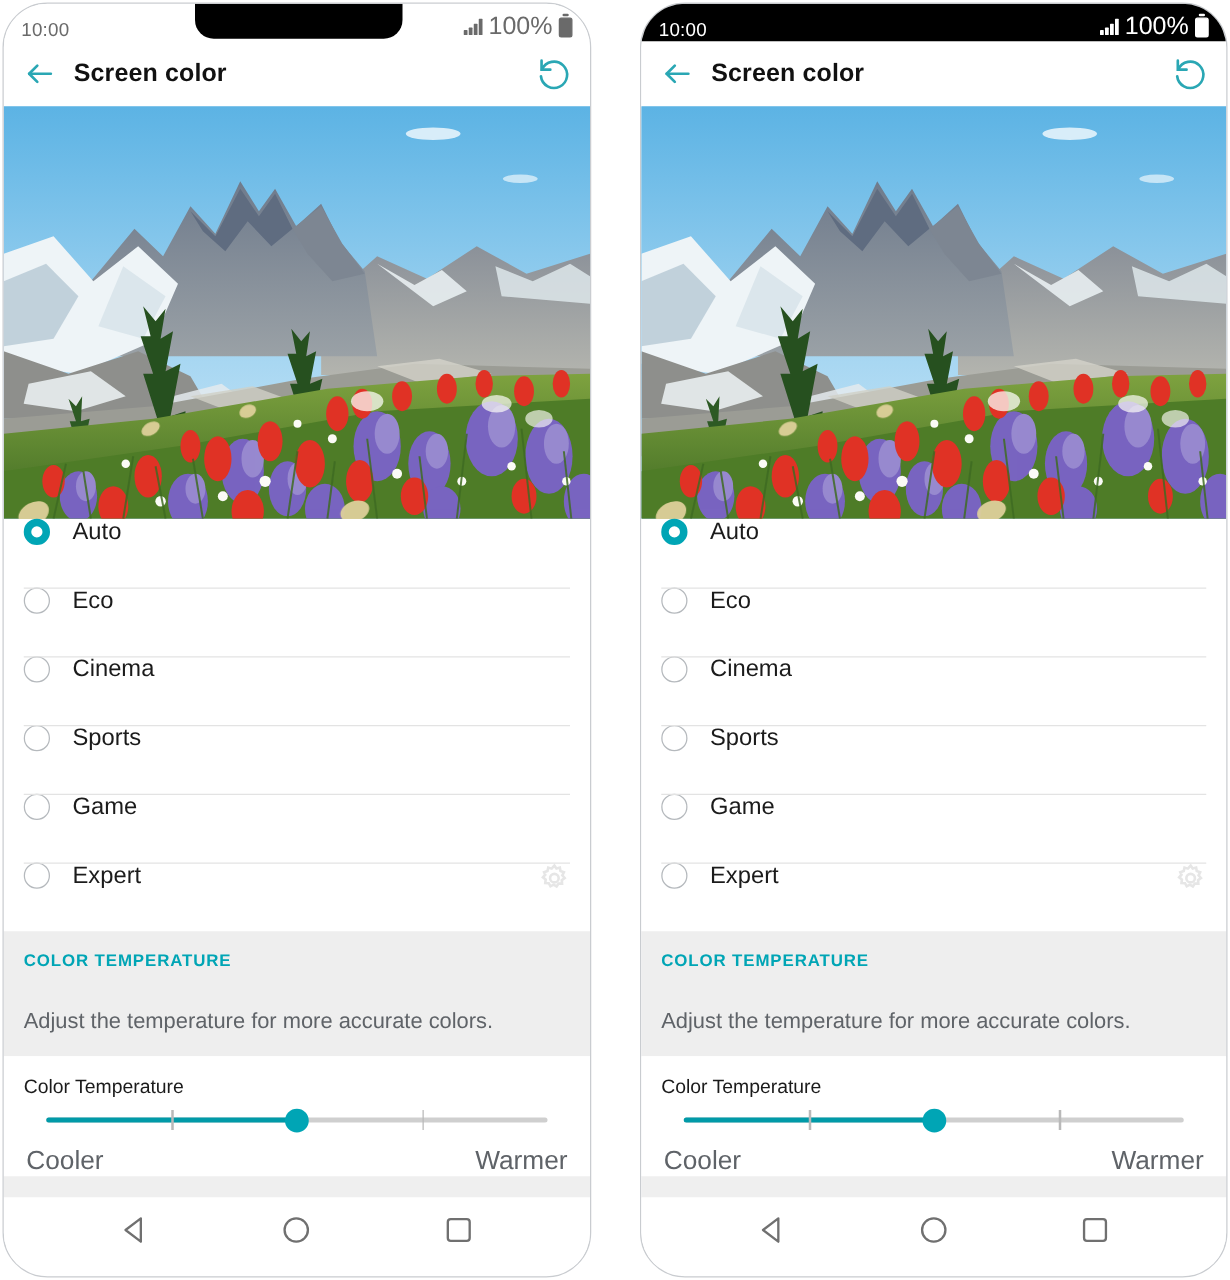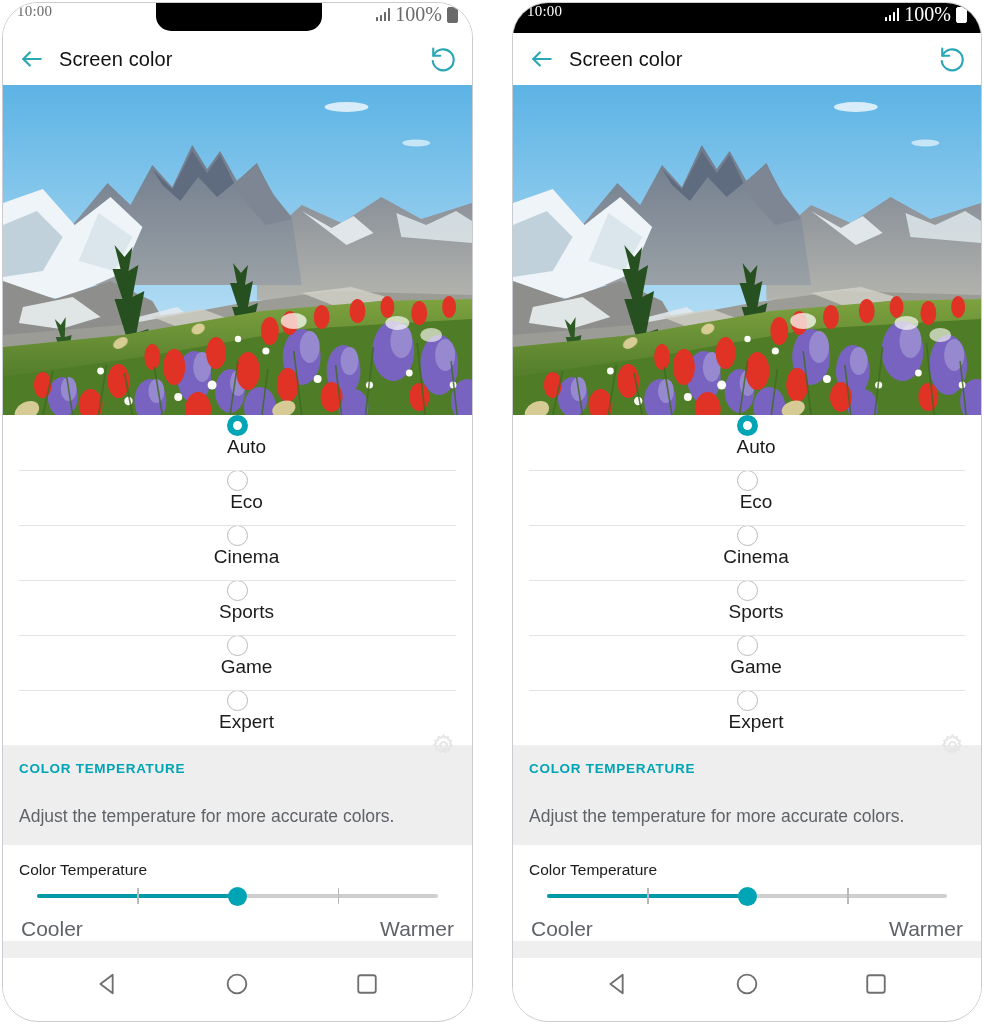--- a/index.html
+++ b/index.html
@@ -6,22 +6,22 @@
   body{width:984px;height:1024px;font-family:"Liberation Sans",sans-serif;overflow:hidden;}
   .stage{position:relative;width:984px;height:1024px;}
 
   
   .phone{position:absolute;top:2px;height:1020px;background:#ffffff;
          border:1px solid #c9ccd0;border-radius:36px;overflow:hidden;box-sizing:border-box;}
   .phone.left{left:2px;width:471px;}
   .phone.right{left:512px;width:470px;}
 
   
-  .statusbar{position:relative;height:30px;display:flex;align-items:flex-start;
-             box-sizing:border-box;padding:0 14px;font-family:Liberation Serif, serif;}
+  .statusbar{position:relative;height:30px;display:flex;align-items:flex-end;
+             box-sizing:border-box;padding:0 14px;}
   .statusbar.white{background:#ffffff;color:#6a6a6a;}
   .statusbar.black{background:#000000;color:#ffffff;}
   .sb-time{font-size:15px;letter-spacing:.2px;}
   .sb-right{margin-left:auto;display:flex;align-items:center;gap:5px;}
   .sb-pct{font-size:20px;}
   .signal{display:inline-flex;align-items:flex-end;gap:1.5px;height:13px;}
   .signal i{display:block;width:2.5px;background:currentColor;border-radius:.5px;}
   .signal i:nth-child(1){height:4px}
   .signal i:nth-child(2){height:6.5px}
   .signal i:nth-child(3){height:9.5px}
@@ -32,31 +32,31 @@
                background:currentColor;border-radius:1px;}
 
   
   .notch{position:absolute;left:153px;top:0;width:166px;height:28px;background:#000;
          border-bottom-left-radius:15px;border-bottom-right-radius:15px;}
 
   
   .appbar{height:52px;background:#fff;display:flex;align-items:center;
           box-sizing:border-box;padding:0 14px 0 16px;}
   .back-ico{width:26px;height:26px;flex:0 0 auto;}
-  .app-title{font-size:20px;font-weight:normal;color:#111;margin-left:14px;letter-spacing:.1px;}
+  .app-title{font-size:20px;font-weight:bold;color:#111;margin-left:14px;letter-spacing:.1px;}
   .reset-ico{margin-left:auto;width:30px;height:30px;}
 
   
   .hero{position:relative;height:330px;overflow:hidden;background:#7fc3ea;}
   .hero svg{position:absolute;inset:0;width:100%;height:100%;display:block;}
 
   
   .list{background:#fff;}
-  .row{position:relative;display:flex;align-items:center;height:55px;
-       box-sizing:border-box;padding:0 16px;flex-direction:column;}
+  .row{position:relative;display:flex;align-items:flex-start;height:55px;
+       box-sizing:border-box;padding:0 16px;}
   .row + .row:before{content:"";position:absolute;left:16px;right:16px;top:0;
                      height:1px;background:#e3e3e3;}
   .radio{width:21px;height:21px;border-radius:50%;border:1.6px solid #b5b9bd;
          box-sizing:border-box;flex:0 0 auto;}
   .radio.on{border:6px solid #00a5b5;background:#fff;}
   .row-label{font-size:19px;color:#1b1b1b;margin-left:18px;}
   .gear{margin-left:auto;width:25px;height:25px;}
 
   
   .band{background:#eeeeee;padding:16px 16px 18px 16px;}

